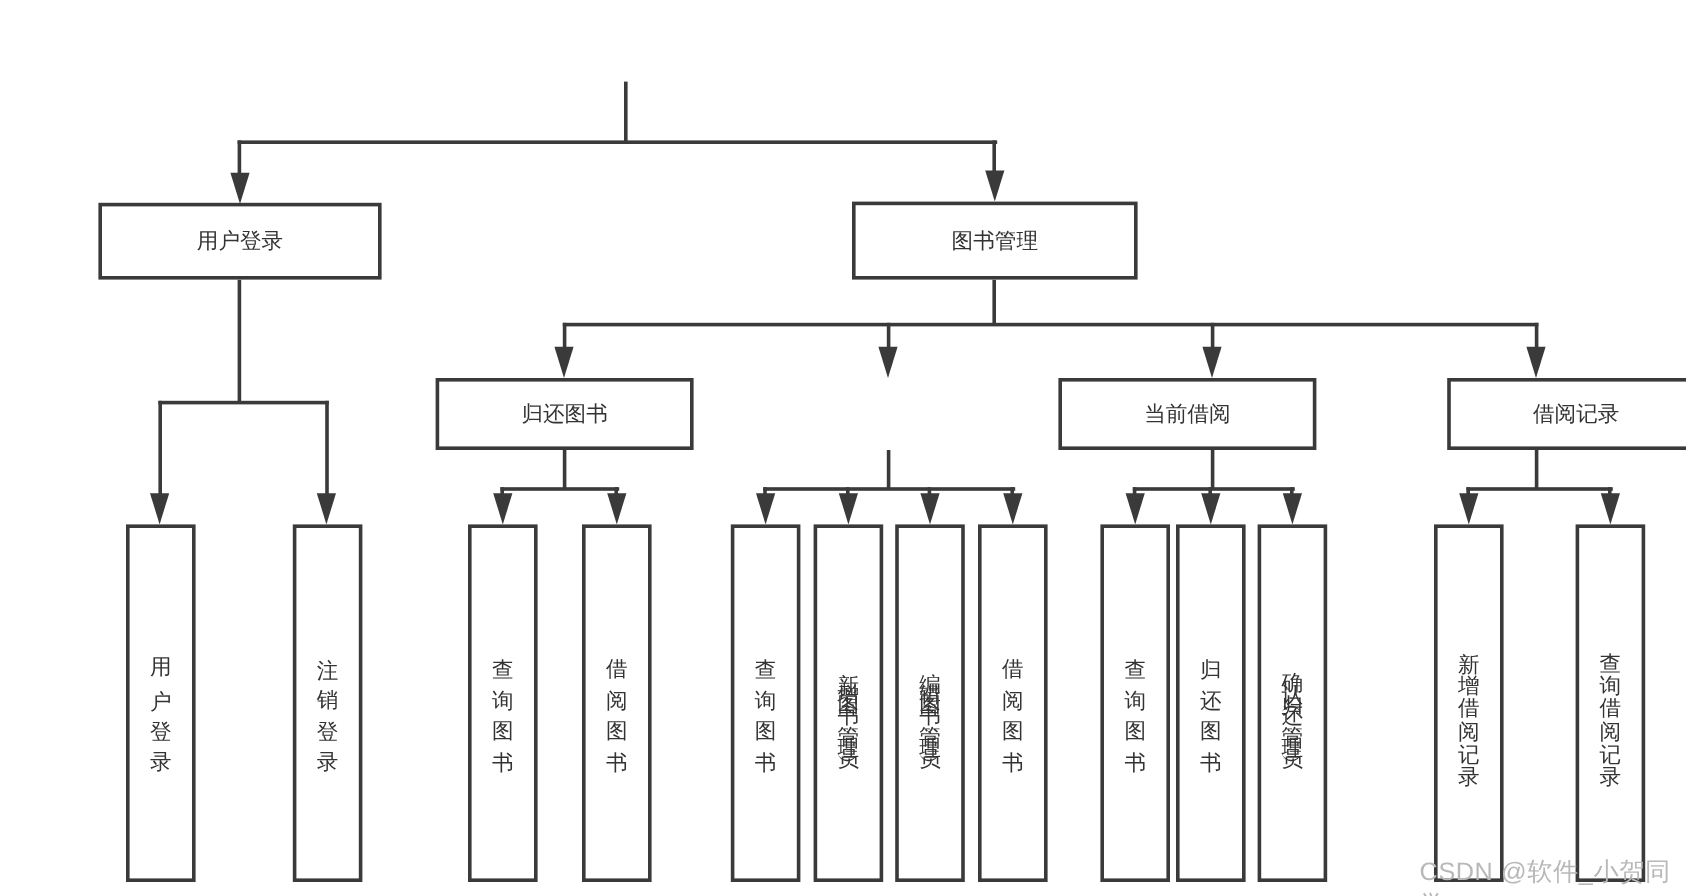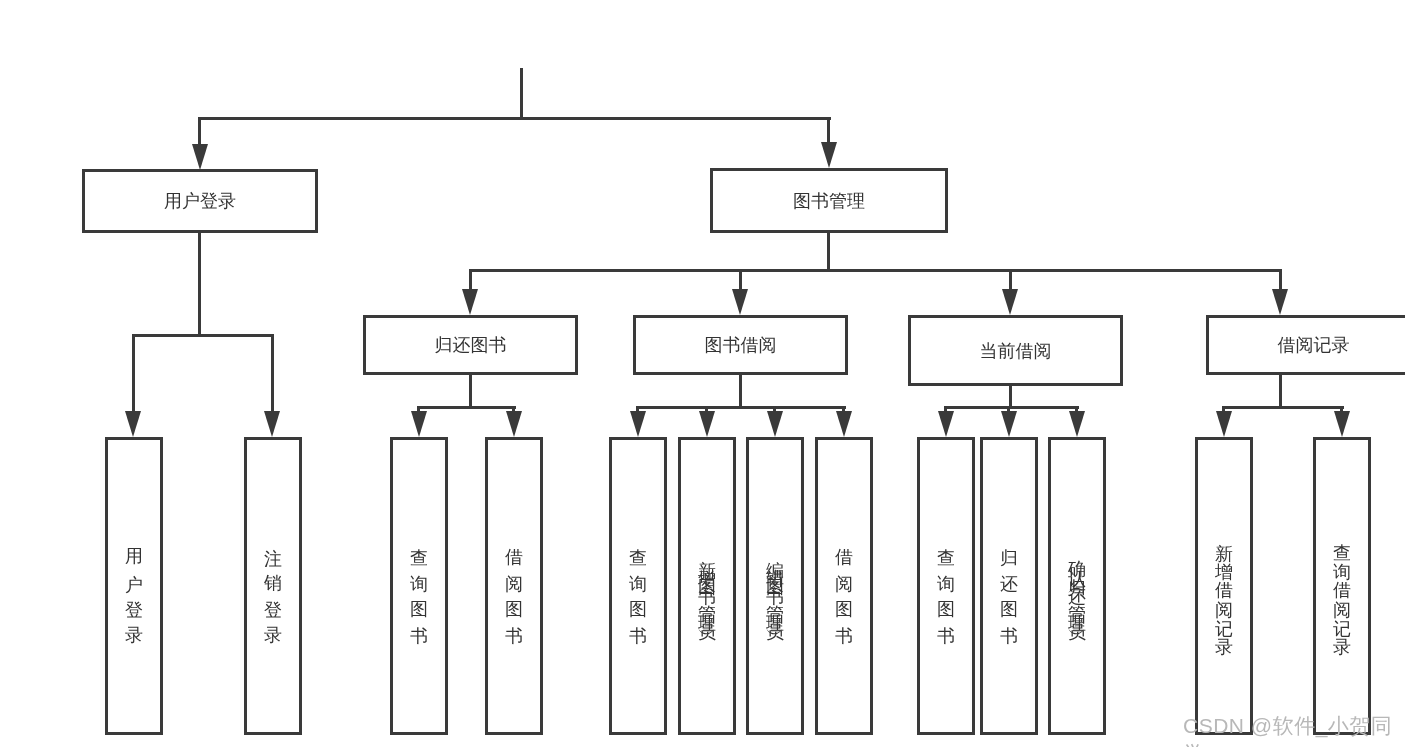--- a/index.html
+++ b/index.html
@@ -58,25 +58,22 @@
   </div>
 
   <div class="box" style="left:710px;top:168px;width:238px;height:65px">
     <span>图书管理</span>
   </div>
 
   <div class="box" style="left:363px;top:315px;width:215px;height:60px">
     <span>归还图书</span>
   </div>
 
-  <div class="box" style="left:633px;top:315px;width:215px;height:60px">
-    <span>图书借阅</span>
-  </div>
 
-  <div class="box" style="left:908px;top:315px;width:215px;height:71px">
+  <div class="box" style="left:882px;top:315px;width:215px;height:60px">
     <span>当前借阅</span>
   </div>
 
   <div class="box" style="left:1206px;top:315px;width:215px;height:60px">
     <span>借阅记录</span>
   </div>
 
   <div class="box" style="left:105px;top:437px;width:58px;height:298px">
     <span class="vlabel ls-4">用户登录</span>
   </div>

